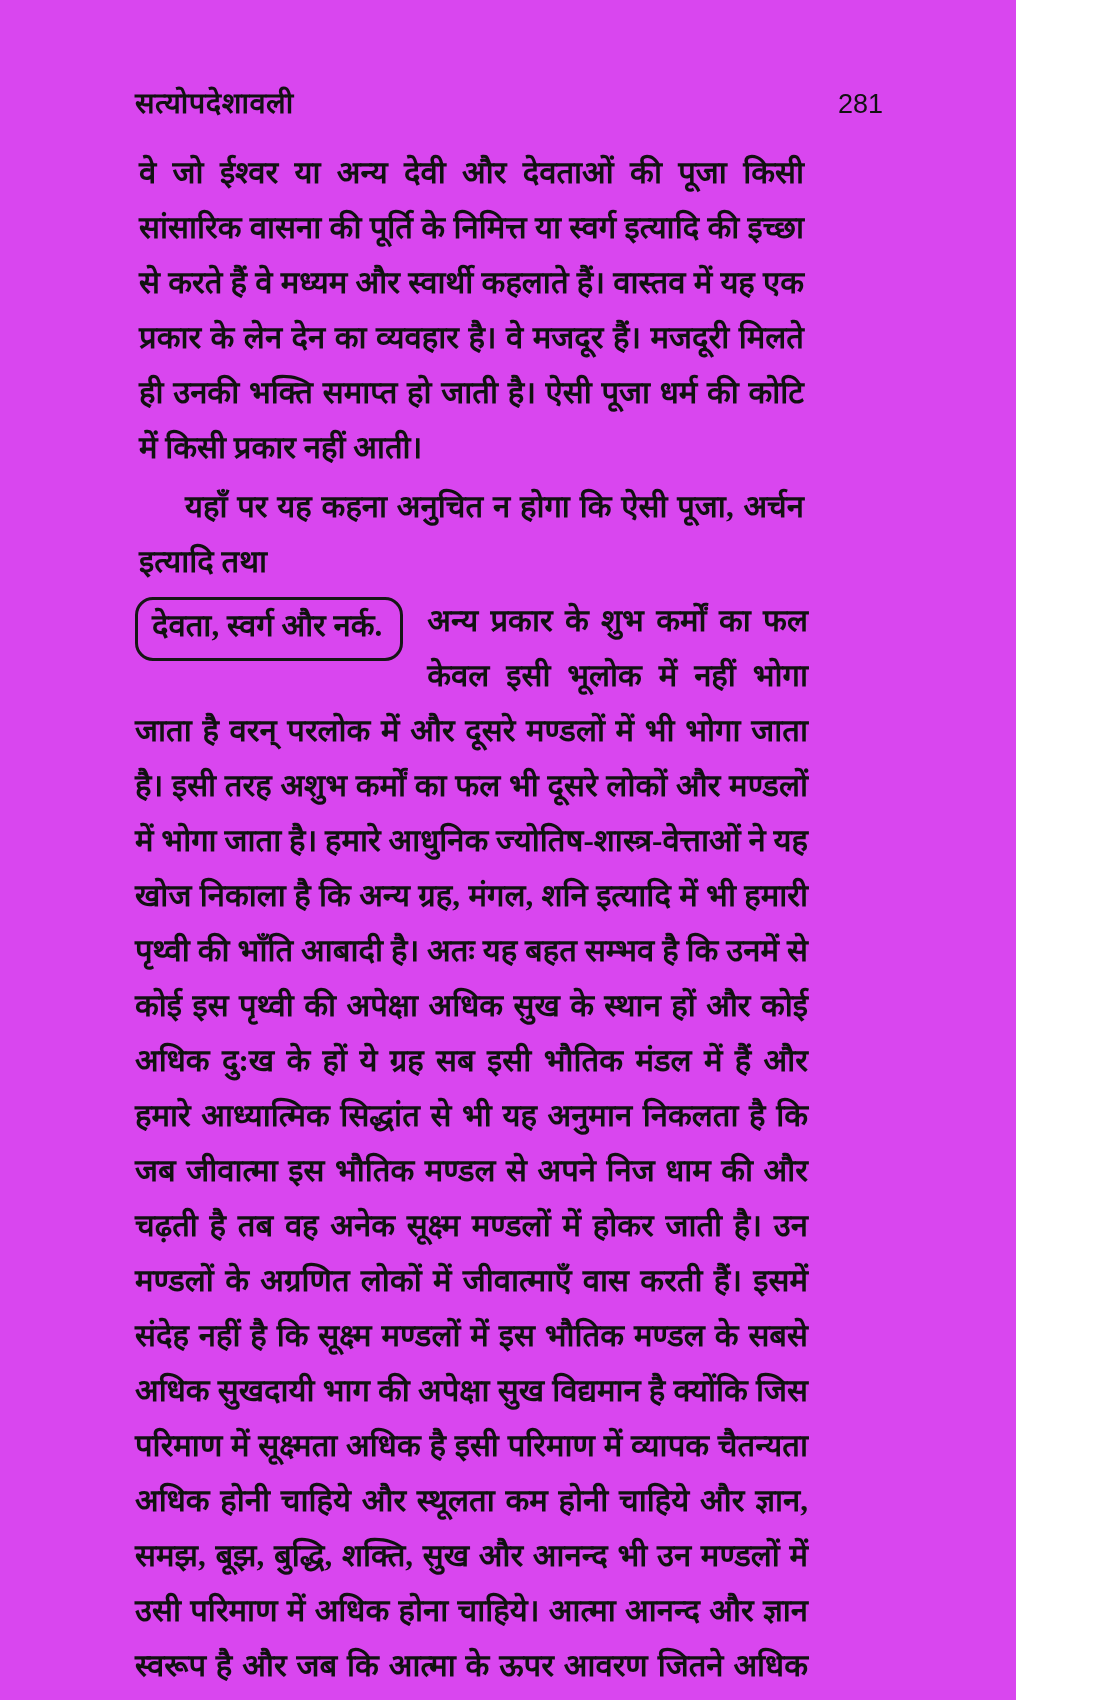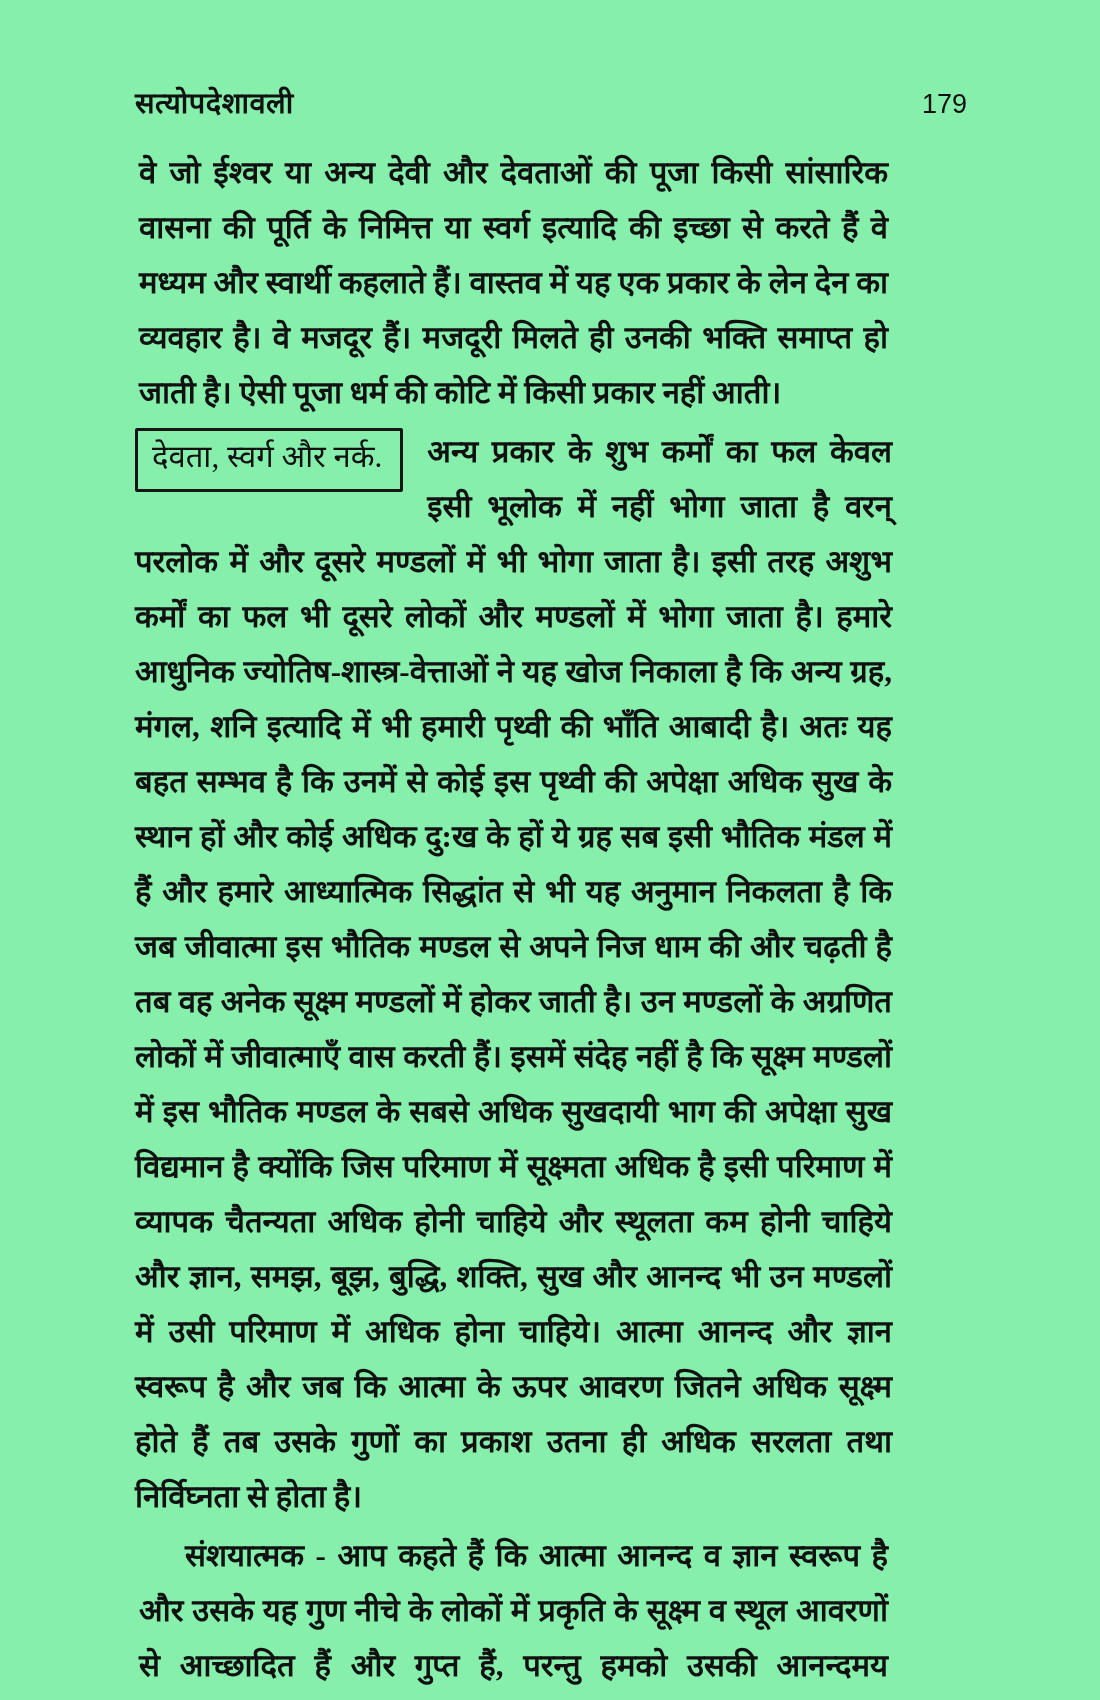--- a/index.html
+++ b/index.html
@@ -2,24 +2,24 @@
 <html lang="hi"><head>
 <meta charset="utf-8">
 <style>
   html, body {
     margin: 0;
     padding: 0;
     background: #ffffff;
   }
   .page {
     position: relative;
-    width: 1100px;
+    width: 1016px;
     height: 1700px;
     box-sizing: border-box;
-    background: #86efac;
+    background: #d946ef;
     color: #111111;
     padding: 82px 208px 60px 135px;
     font-family: "Liberation Serif", "DejaVu Serif", serif;
     overflow: hidden;
   }
   .page-header {
     display: flex;
     justify-content: space-between;
     align-items: baseline;
     margin-bottom: 24px;
@@ -43,44 +43,45 @@
   }
   .body-text p {
     margin: 4px;
   }
   .indent {
     text-indent: 46px;
   }
   .sidehead-box {
     float: left;
     border: 3px solid #161616;
-    border-radius: 2px;
+    border-radius: 18px;
     padding: 2px 18px 8px 14px;
     margin: 4px 24px 8px 0;
     font-size: 31px;
-    font-weight: 400;
+    font-weight: 700;
     white-space: nowrap;
     line-height: 48px;
   }
   .clear { clear: both; }
 </style>
 </head>
 <body>
 
 <div class="page">
 
   <div class="page-header">
     <span class="running-title">सत्योपदेशावली</span>
-    <span class="page-number">179</span>
+    <span class="page-number">281</span>
   </div>
 
   <div class="body-text">
 
     <p>वे जो ईश्वर या अन्य देवी और देवताओं की पूजा किसी सांसारिक वासना की पूर्ति के निमित्त या स्वर्ग इत्यादि की इच्छा से करते हैं वे मध्यम और स्वार्थी कहलाते हैं। वास्तव में यह एक प्रकार के लेन देन का व्यवहार है। वे मजदूर हैं। मजदूरी मिलते ही उनकी भक्ति समाप्त हो जाती है। ऐसी पूजा धर्म की कोटि में किसी प्रकार नहीं आती।</p>
 
+    <p class="indent">यहाँ पर यह कहना अनुचित न होगा कि ऐसी पूजा, अर्चन इत्यादि तथा</p>
 
     <div>
       <span class="sidehead-box">देवता, स्वर्ग और नर्क.</span><span>अन्य प्रकार के शुभ कर्मों का फल केवल इसी भूलोक में नहीं भोगा जाता है वरन् परलोक में और दूसरे मण्डलों में भी भोगा जाता है। इसी तरह अशुभ कर्मों का फल भी दूसरे लोकों और मण्डलों में भोगा जाता है। हमारे आधुनिक ज्योतिष-शास्त्र-वेत्ताओं ने यह खोज निकाला है कि अन्य ग्रह, मंगल, शनि इत्यादि में भी हमारी पृथ्वी की भाँति आबादी है। अतः यह बहत सम्भव है कि उनमें से कोई इस पृथ्वी की अपेक्षा अधिक सुख के स्थान हों और कोई अधिक दु:ख के हों ये ग्रह सब इसी भौतिक मंडल में हैं और हमारे आध्यात्मिक सिद्धांत से भी यह अनुमान निकलता है कि जब जीवात्मा इस भौतिक मण्डल से अपने निज धाम की और चढ़ती है तब वह अनेक सूक्ष्म मण्डलों में होकर जाती है। उन मण्डलों के अग्रणित लोकों में जीवात्माएँ वास करती हैं। इसमें संदेह नहीं है कि सूक्ष्म मण्डलों में इस भौतिक मण्डल के सबसे अधिक सुखदायी भाग की अपेक्षा सुख विद्यमान है क्योंकि जिस परिमाण में सूक्ष्मता अधिक है इसी परिमाण में व्यापक चैतन्यता अधिक होनी चाहिये और स्थूलता कम होनी चाहिये और ज्ञान, समझ, बूझ, बुद्धि, शक्ति, सुख और आनन्द भी उन मण्डलों में उसी परिमाण में अधिक होना चाहिये। आत्मा आनन्द और ज्ञान स्वरूप है और जब कि आत्मा के ऊपर आवरण जितने अधिक सूक्ष्म होते हैं तब उसके गुणों का प्रकाश उतना ही अधिक सरलता तथा निर्विघ्नता से होता है।</span>
       <span class="clear"></span>
     </div>
 
     <p class="indent">संशयात्मक - आप कहते हैं कि आत्मा आनन्द व ज्ञान स्वरूप है और उसके यह गुण नीचे के लोकों में प्रकृति के सूक्ष्म व स्थूल आवरणों से आच्छादित हैं और गुप्त हैं, परन्तु हमको उसकी आनन्दमय वास्तविक दशा का ज्ञान बिलकुल नहीं होता क्या आप यह सिद्ध कर सकते हैं कि आत्मा आनन्द स्वरूप है?</p>
 
   </div>
 

